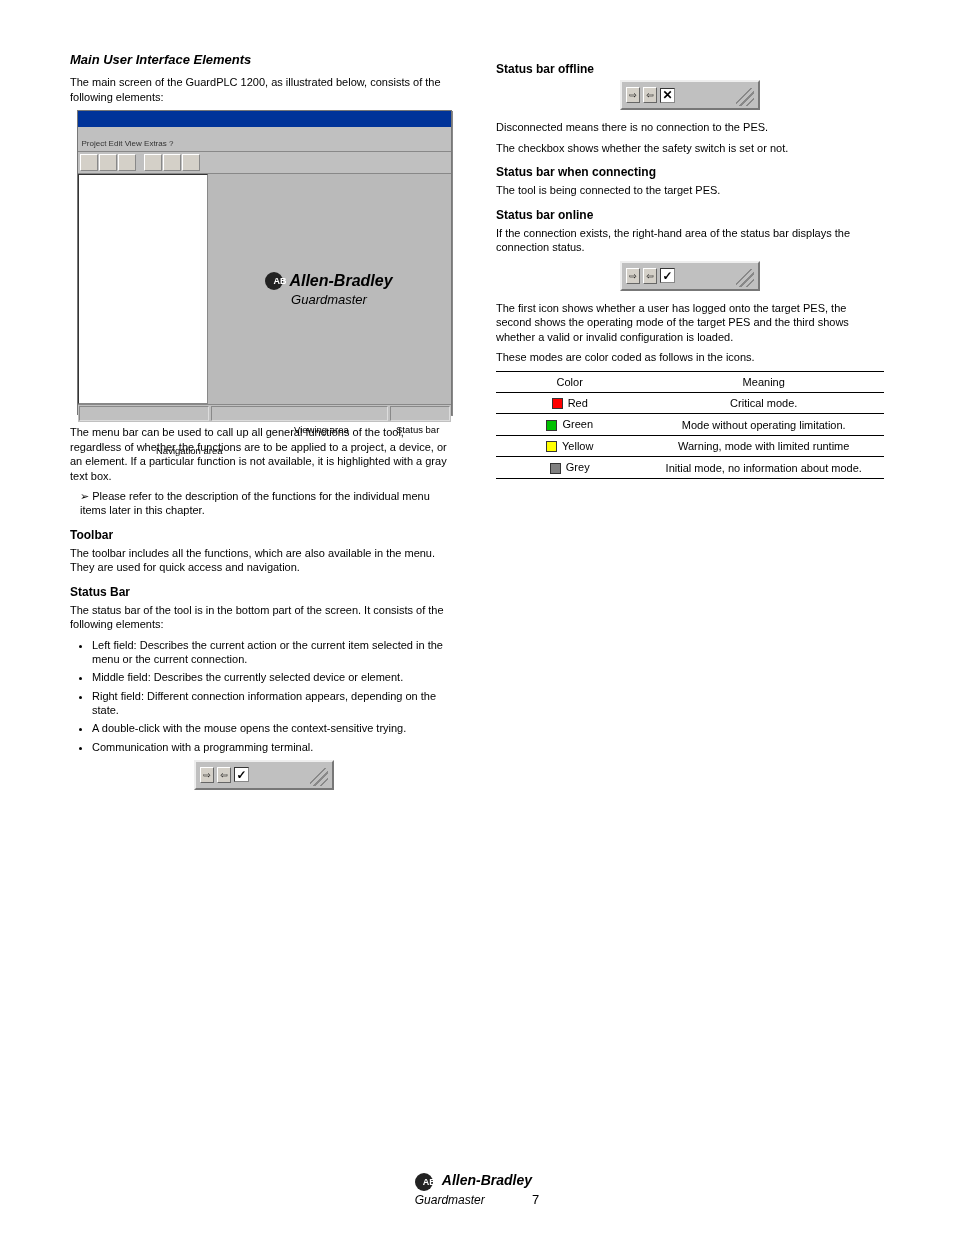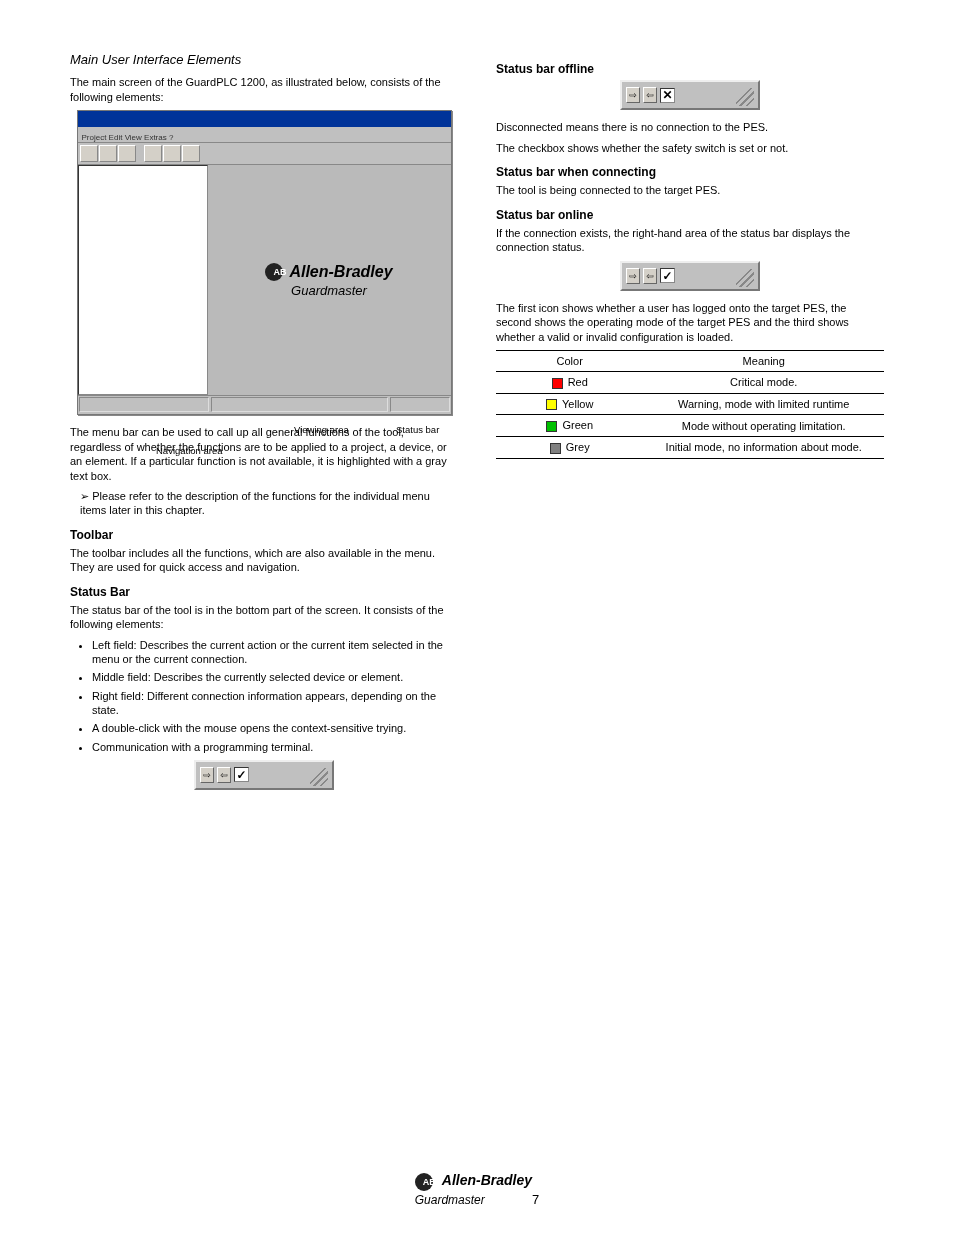--- a/index.html
+++ b/index.html
@@ -13,21 +13,21 @@
     position: relative;
     padding: 52px 70px 40px 70px;
   }
   .two-col {
     display: flex;
     gap: 38px;
   }
   .left, .right { width: 50%; }
 
   
-  h2 { font-size: 13px; font-weight: normal; font-style: italic; margin-bottom: 8px; }
+  h2 { font-size: 13px; font-weight: bold; font-style: italic; margin-bottom: 8px; }
   h3 { font-size: 12px; font-weight: bold; margin-top: 10px; margin-bottom: 4px; }
   p  { margin-bottom: 6px; line-height: 1.32; }
 
   
   ul { list-style: disc; margin-left: 22px; margin-top: 4px; margin-bottom: 6px; }
   ul li { margin-bottom: 4px; line-height: 1.3; }
   .arrow-list { list-style: none; margin-left: 10px; }
   .arrow-list li::before { content: "➢  "; }
 
   
@@ -35,21 +35,21 @@
     width: 375px;
     height: 305px;
     border: 1px solid #777;
     background: #c0c0c0;
     position: relative;
     margin: 6px auto 8px auto;
     box-shadow: 1px 1px 0 #888;
   }
   .win-label { position:absolute; font-size:9.5px; color:#000; white-space:nowrap; }
   .titlebar { height:16px; background:#003399; }
-  .menubar  { height:16px; background:#c0c0c0; border-bottom:1px solid #888; padding:6px 4px; font-size:8px; color:#333; }
+  .menubar  { height:16px; background:#c0c0c0; border-bottom:1px solid #888; padding:12px 4px; font-size:8px; color:#333; }
   .toolbar  { height:22px; background:#c0c0c0; border-bottom:1px solid #888; display:flex; align-items:center; padding:2px; gap:1px;}
   .tbtn { width:18px; height:17px; background:#d4d0c8; border:1px solid #888; border-top-color:#fff; border-left-color:#fff; }
   .win-body { display:flex; height:230px; }
   .nav-area { width:130px; background:#fff; border:1px inset #888; }
   .view-area { flex:1; background:#bababa; display:flex; flex-direction:column; align-items:center; justify-content:center; }
   .view-area .ab { font-style:italic; font-weight:bold; font-size:16px; color:#000; white-space:nowrap;}
   .view-area .gm { font-style:italic; font-size:13px; color:#000; margin-top:2px;}
   .gm-icon { display:inline-block; width:18px; height:18px; border-radius:50%; background:#222; color:#fff; font-size:9px; font-weight:bold; text-align:center; line-height:18px; margin-right:6px;padding-left:8px;}
   .win-status { height:18px; background:#c0c0c0; border-top:1px solid #888; display:flex; }
   .status-seg { border:1px inset #ddd; margin:1px; padding:1px 4px; font-size:8px; color:#333; display:flex; align-items:center;}
@@ -200,38 +200,39 @@
       <span class="mini-status">
         <span class="ico">⇨</span>
         <span class="ico">⇦</span>
         <span class="chk">✓</span>
         <span class="grip">
             <span class="lines"></span>
           </span>
       </span>
     </div>
     <p class="mt">The first icon shows whether a user has logged onto the target PES, the second shows the operating mode of the target PES and the third shows whether a valid or invalid configuration is loaded.</p>
+    <p>These modes are color coded as follows in the icons.</p>
 
     <table class="colors">
       <tbody>
           <tr>
         <td style="width:38%;">Color</td>
         <td>Meaning</td>
       </tr>
       <tr>
         <td><span class="sw" style="background:#ff0000"></span><span>Red</span></td>
         <td>Critical mode.</td>
       </tr>
       <tr>
+        <td><span class="sw" style="background:#00c000"></span><span>Green</span></td>
+        <td>Mode without operating limitation.</td>
+      </tr>
+      <tr>
         <td><span class="sw" style="background:#ffff00"></span><span>Yellow</span></td>
         <td>Warning, mode with limited runtime</td>
-      </tr>
-      <tr>
-        <td><span class="sw" style="background:#00c000"></span><span>Green</span></td>
-        <td>Mode without operating limitation.</td>
       </tr>
       <tr>
         <td><span class="sw" style="background:#808080"></span><span>Grey</span></td>
         <td>Initial mode, no information about mode.</td>
       </tr>
     </tbody>
       </table>
 
   </div>
 </div>

